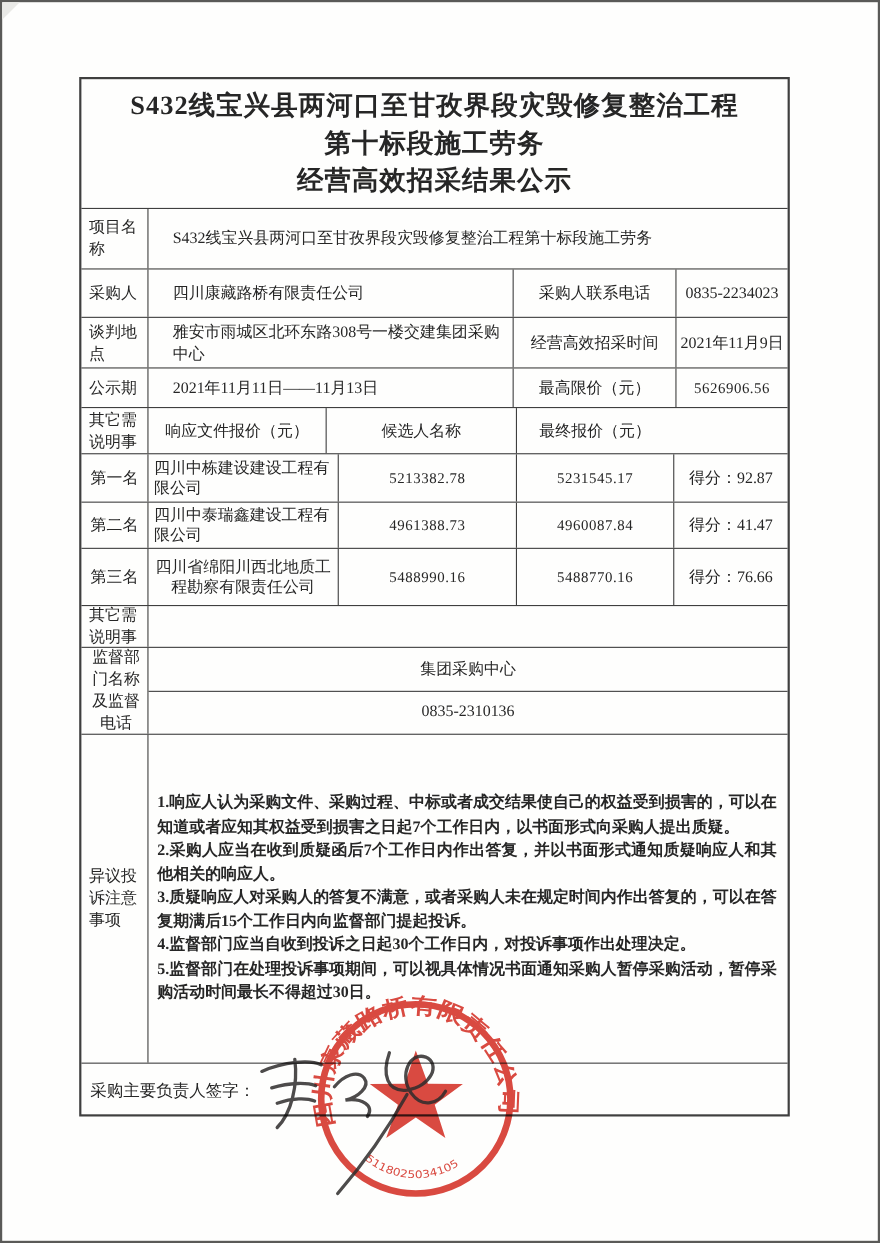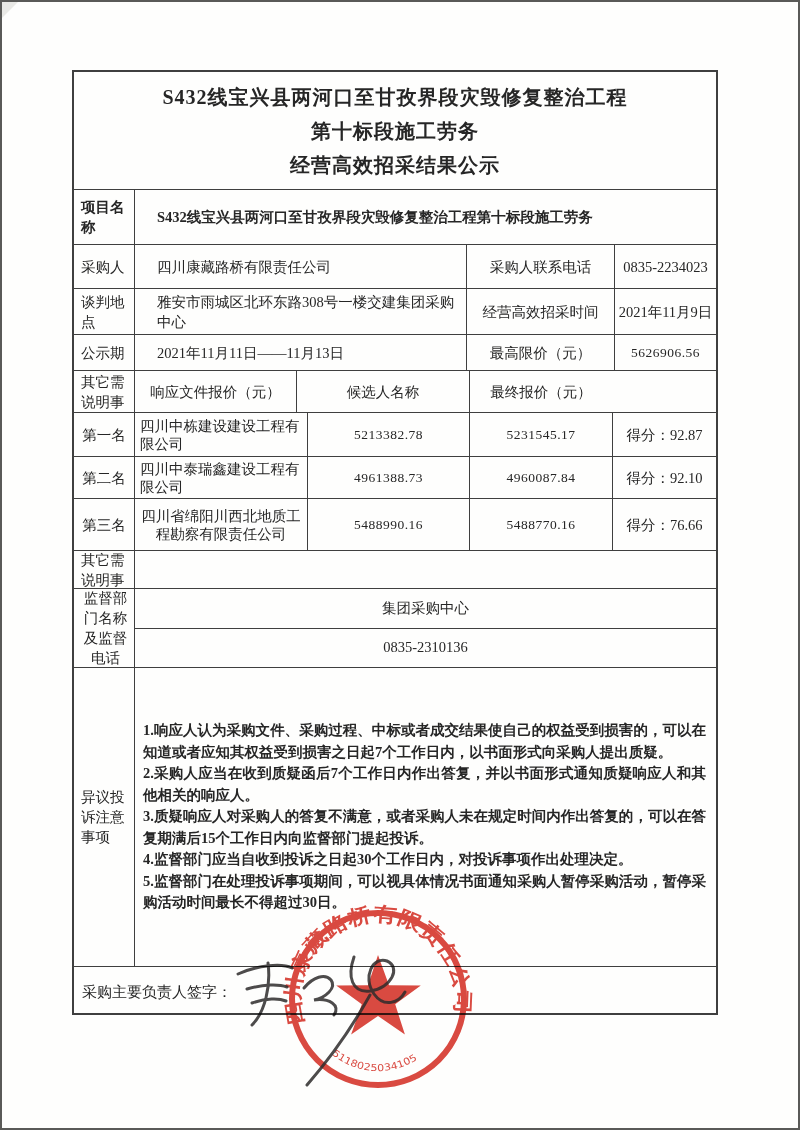--- a/index.html
+++ b/index.html
@@ -36,23 +36,23 @@
     display: flex; align-items: center;
     font-size: 14.5px; line-height: 20px;
     overflow: hidden;
   }
   .cell:first-child { border-left: none; }
   .lbl { width: 60px; justify-content: flex-start; padding: 2px 4px 2px 7px; word-break: break-all; flex-shrink: 0; }
   .val { padding-left: 22px; justify-content: flex-start; }
   .ctr { justify-content: center; text-align: center; }
   
   .title-row { height: 117px; flex-direction: column; justify-content: center; align-items: center; }
-  .title-line { font-size: 20px; font-weight: bold; line-height: 34px; letter-spacing: 1px; text-align: center; }
-  
-  .r-project { height: 55px; font-weight: bold; }
+  .title-line { font-size: 24px; font-weight: bold; line-height: 34px; letter-spacing: 1px; text-align: center; }
+  
+  .r-project { height: 55px; }
   .r-purchaser { height: 44px; }
   .r-venue { height: 46px; }
   .r-publicity { height: 36px; }
   .w-val { width: 332px; }
   .w-flabel { width: 148px; }
   .w-fval { flex: 1; }
   .num { font-size: 13.5px; letter-spacing: 0.5px; }
   
   .r-chead { height: 42px; font-weight: normal; }
   .r-c1 { height: 44px; }
@@ -142,21 +142,21 @@
       <div class="cell ctr w-bid num">5213382.78</div>
       <div class="cell ctr w-final num">5231545.17</div>
       <div class="cell ctr w-note">得分：92.87</div>
     </div>
 
     <div class="row r-c2">
       <div class="cell ctr w-rank">第二名</div>
       <div class="cell w-name">四川中泰瑞鑫建设工程有限公司</div>
       <div class="cell ctr w-bid num">4961388.73</div>
       <div class="cell ctr w-final num">4960087.84</div>
-      <div class="cell ctr w-note">得分：92.10</div>
+      <div class="cell ctr w-note">得分：41.47</div>
     </div>
 
     <div class="row r-c3">
       <div class="cell ctr w-rank">第三名</div>
       <div class="cell ctr w-name">四川省绵阳川西北地质工程勘察有限责任公司</div>
       <div class="cell ctr w-bid num">5488990.16</div>
       <div class="cell ctr w-final num">5488770.16</div>
       <div class="cell ctr w-note">得分：76.66</div>
     </div>
 

